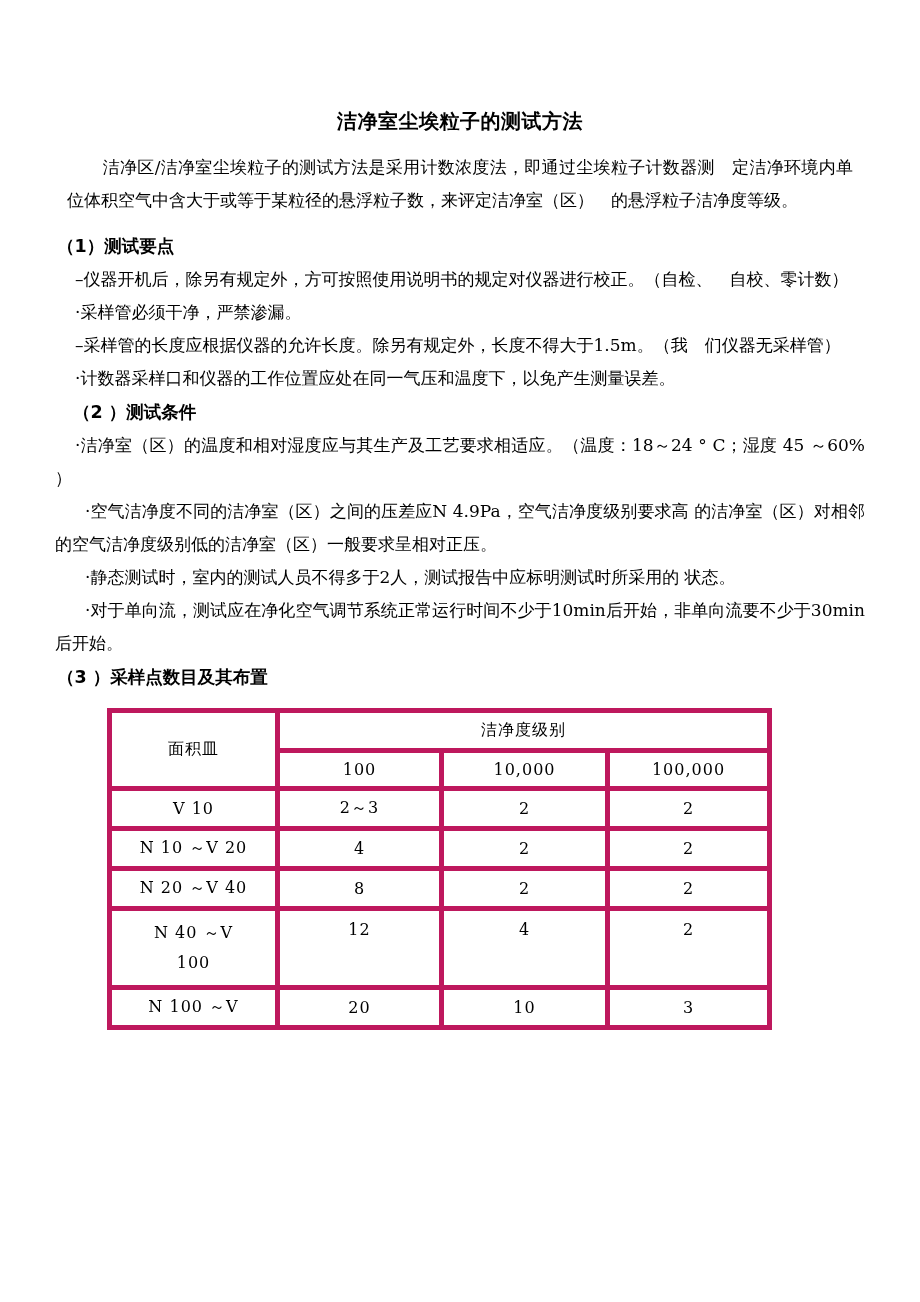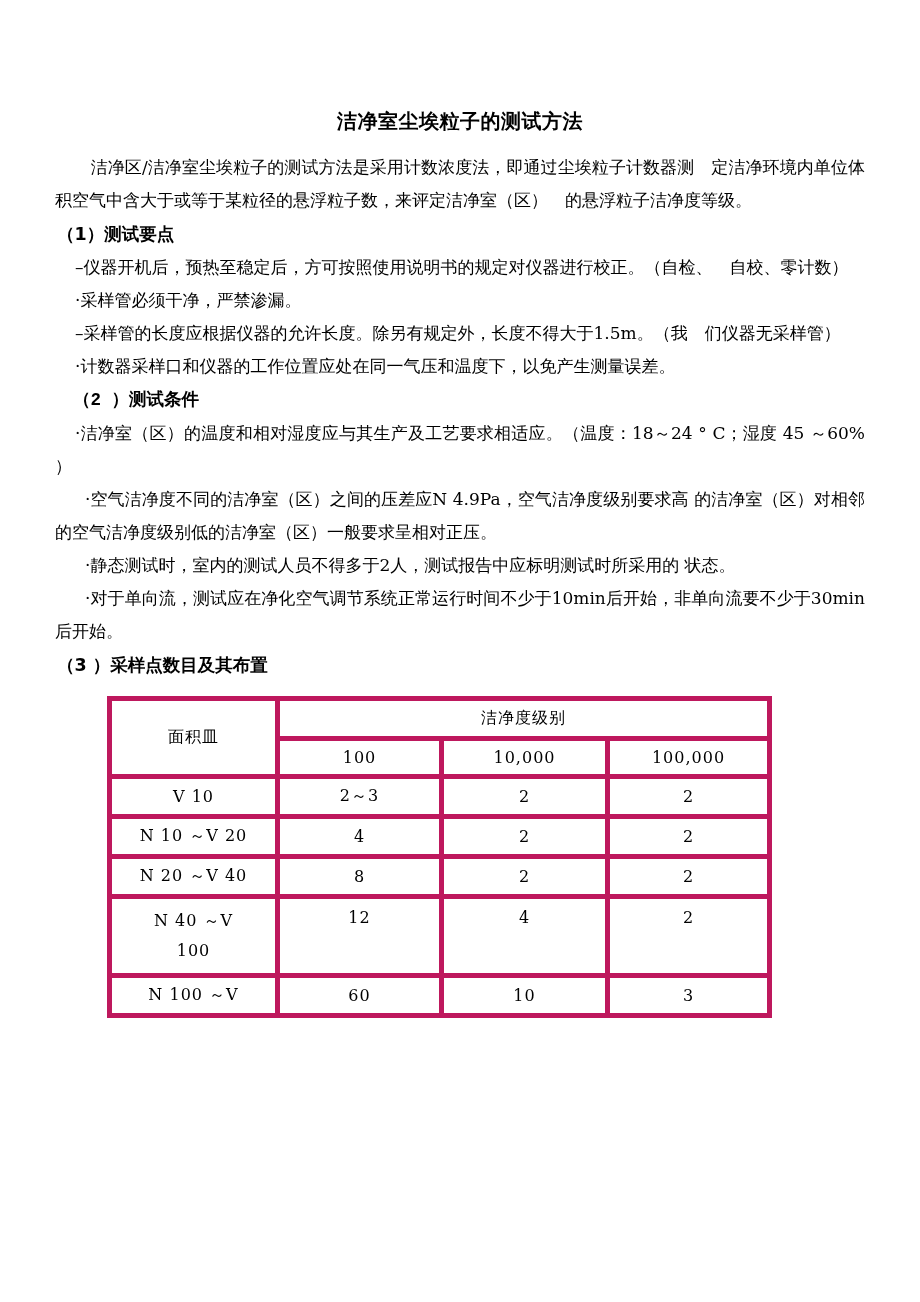--- a/index.html
+++ b/index.html
@@ -32,21 +32,21 @@
   }
   .doc-title {
     text-align: center;
     font-size: 20px;
     font-weight: bold;
     letter-spacing: 0.5px;
     margin: 0 0 16px 0;
     font-family: "DejaVu Sans", "Liberation Sans", sans-serif;
   }
   p {
-    margin: 0;
+    margin: 12px;
     font-size: 17px;
     line-height: 33px;
     text-align: justify;
     text-justify: inter-character;
   }
   .para-indent {
     text-indent: 2.1em;
   }
   .heading {
     font-weight: bold;
@@ -54,21 +54,20 @@
     line-height: 34px;
     margin: 0;
     font-family: "DejaVu Sans", "Liberation Sans", sans-serif;
   }
   .heading.indent1 {
     text-indent: 0;
     padding-left: 2px;
   }
   .heading.indent2 {
     padding-left: 18px;
-    font-family: Liberation Mono, monospace;
   }
   .bullet-line {
     margin: 0;
     font-size: 17px;
     line-height: 33px;
     padding-left: 20px;
     text-indent: 0;
   }
   .bullet-line.hang {
     padding-left: 0;
@@ -108,21 +107,21 @@
 
 <div class="page">
   <div class="content">
 
     <h1 class="doc-title">洁净室尘埃粒子的测试方法</h1>
 
     <p class="para-indent">洁净区/洁净室尘埃粒子的测试方法是采用计数浓度法，即通过尘埃粒子计数器测　定洁净环境内单位体积空气中含大于或等于某粒径的悬浮粒子数，来评定洁净室（区）　的悬浮粒子洁净度等级。</p>
 
     <p class="heading indent1">（1）测试要点</p>
 
-    <p class="bullet-line hang">–仪器开机后，预热至稳定后，方可按照使用说明书的规定对仪器进行校正。（自检、　自校、零计数）</p>
+    <p class="bullet-line hang">–仪器开机后，除另有规定外，方可按照使用说明书的规定对仪器进行校正。（自检、　自校、零计数）</p>
     <p class="bullet-line hang">·采样管必须干净，严禁渗漏。</p>
     <p class="bullet-line hang">–采样管的长度应根据仪器的允许长度。除另有规定外，长度不得大于1.5m。（我　们仪器无采样管）</p>
     <p class="bullet-line hang">·计数器采样口和仪器的工作位置应处在同一气压和温度下，以免产生测量误差。</p>
 
     <p class="heading indent2">（2 ）测试条件</p>
 
     <p class="bullet-line hang">·洁净室（区）的温度和相对湿度应与其生产及工艺要求相适应。（温度：18～24 ° C；湿度 45 ～60% ）</p>
     <p class="bullet-line hang2">·空气洁净度不同的洁净室（区）之间的压差应N 4.9Pa，空气洁净度级别要求高 的洁净室（区）对相邻的空气洁净度级别低的洁净室（区）一般要求呈相对正压。</p>
     <p class="bullet-line hang2">·静态测试时，室内的测试人员不得多于2人，测试报告中应标明测试时所采用的 状态。</p>
     <p class="bullet-line hang2">·对于单向流，测试应在净化空气调节系统正常运行时间不少于10min后开始，非单向流要不少于30min后开始。</p>
@@ -169,21 +168,21 @@
           <td class="rowlabel-2line">
             <span>N 40 ～V</span><br>
             <span>100</span>
           </td>
           <td style="vertical-align:top;padding-top:9px">12</td>
           <td style="vertical-align:top;padding-top:9px">4</td>
           <td style="vertical-align:top;padding-top:9px">2</td>
         </tr>
         <tr>
           <td>N 100 ～V</td>
-          <td>60</td>
+          <td>20</td>
           <td>10</td>
           <td>3</td>
         </tr>
       </tbody>
     </table>
 
   </div>
 </div>
 
 </body></html>

